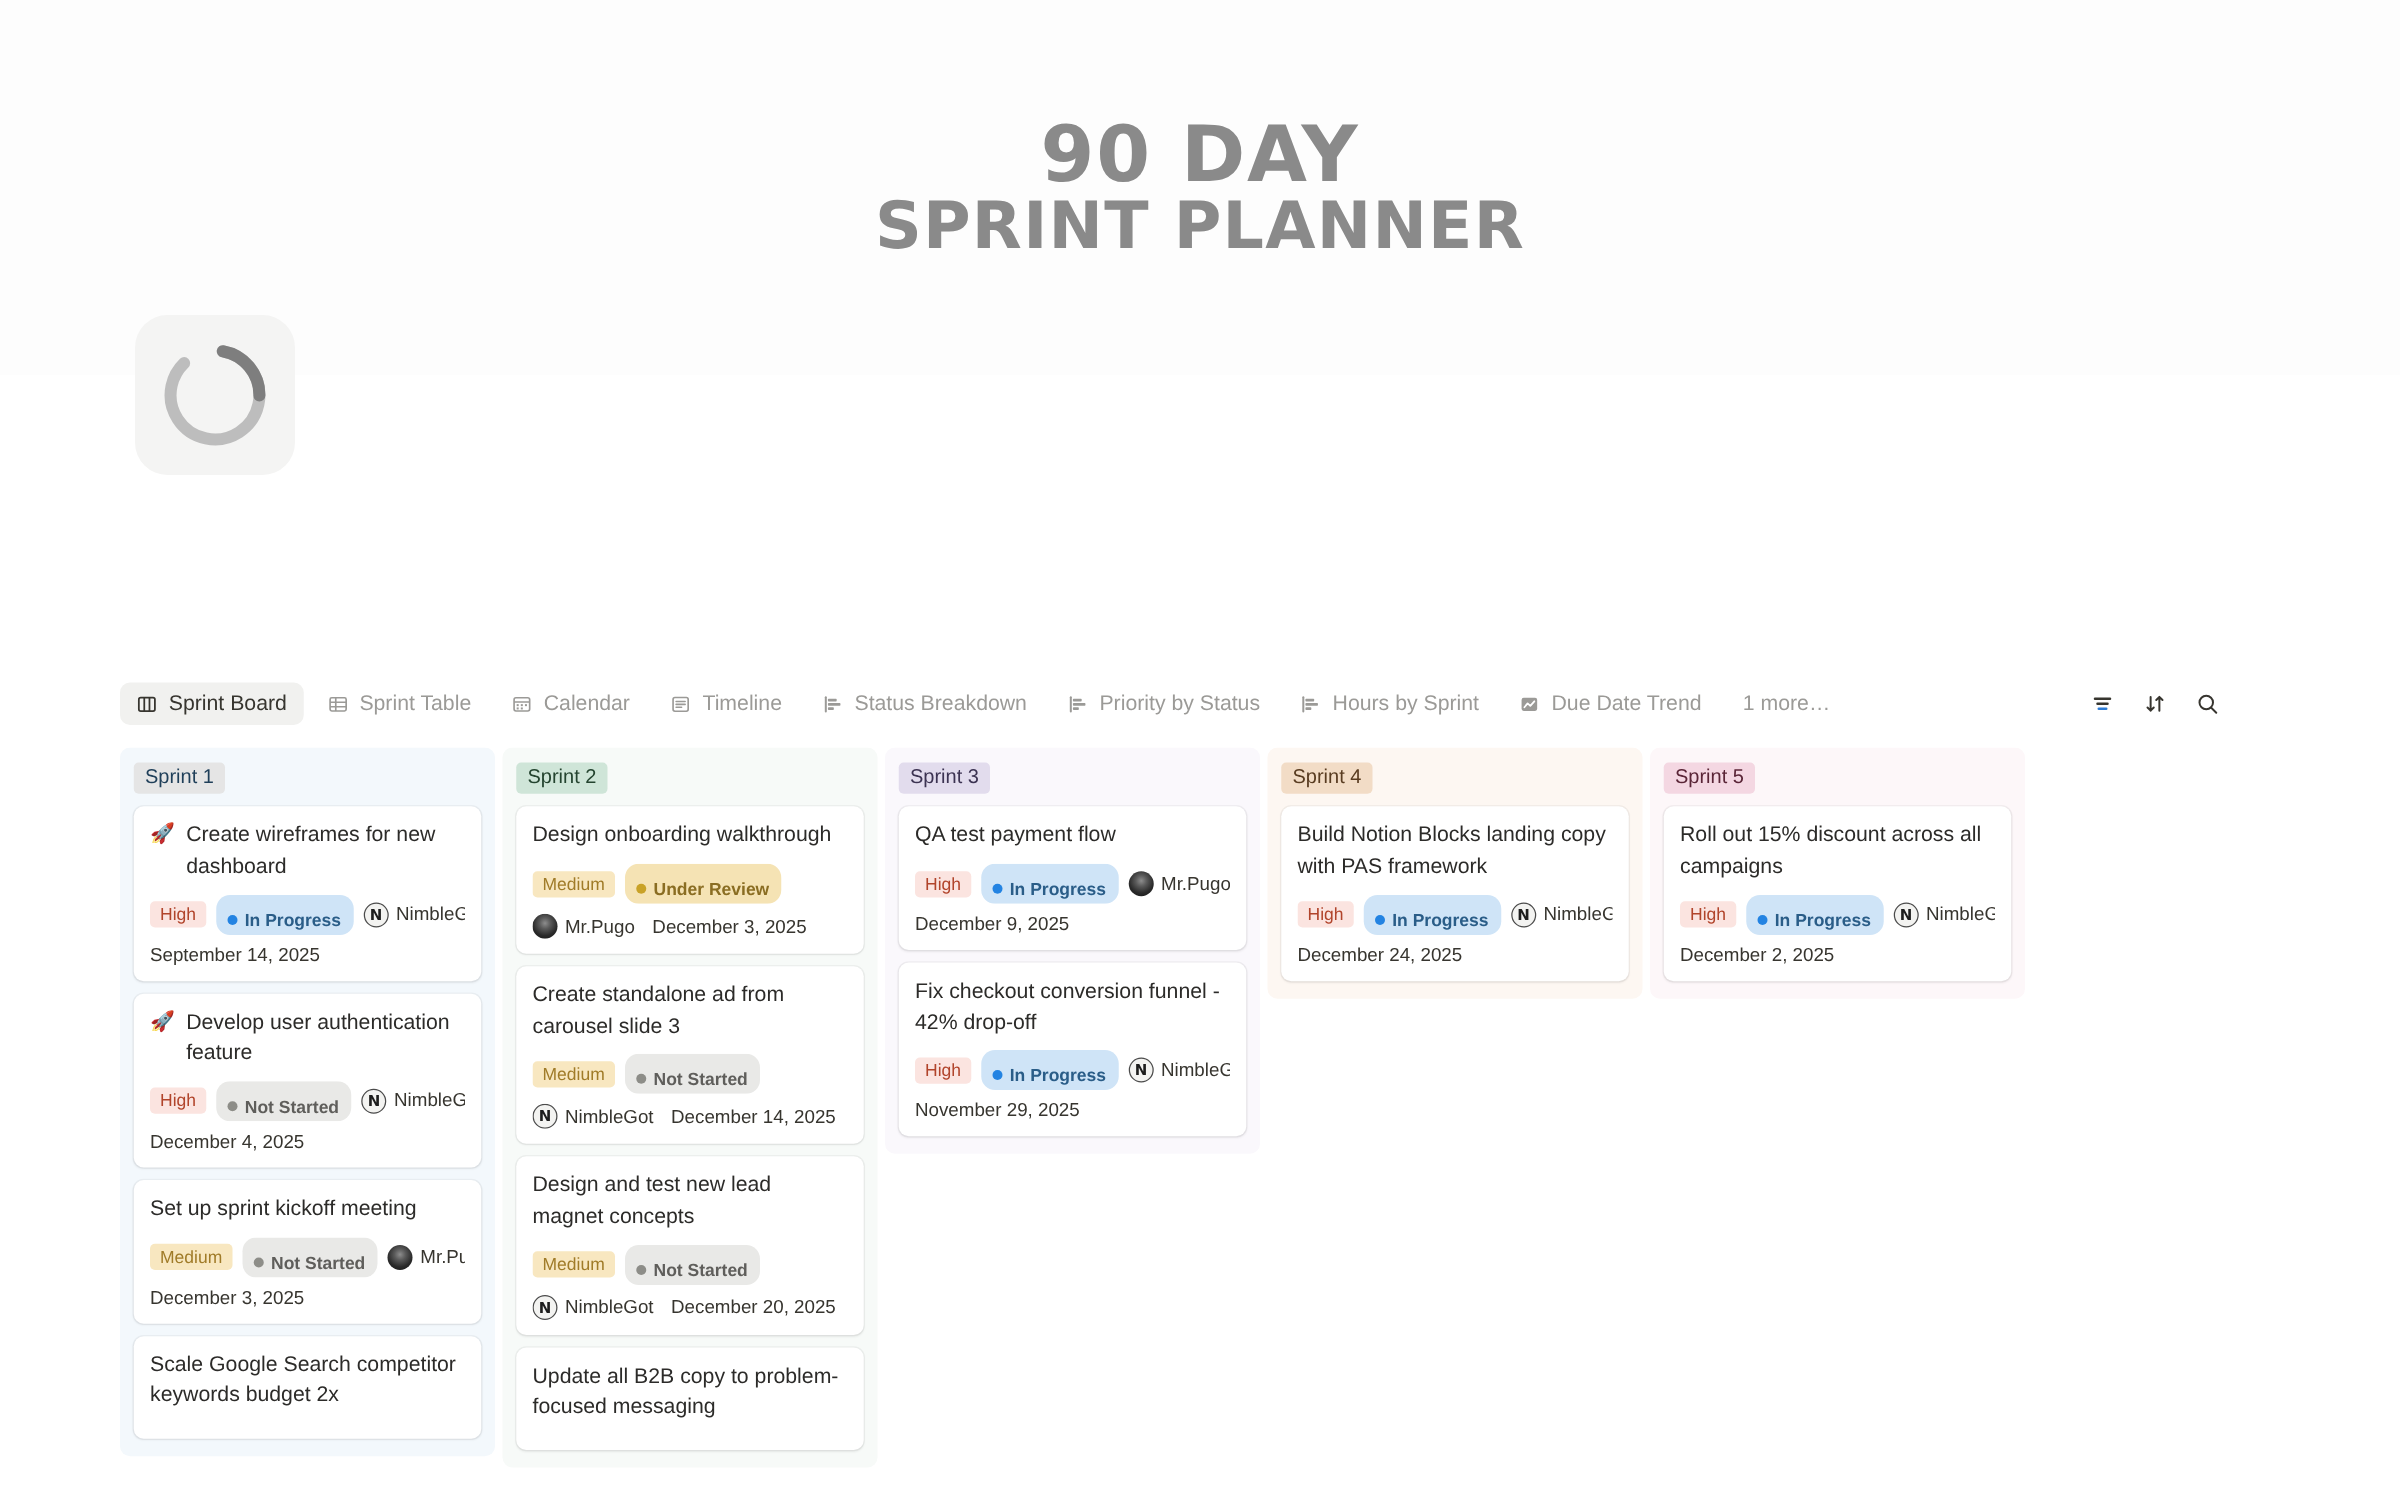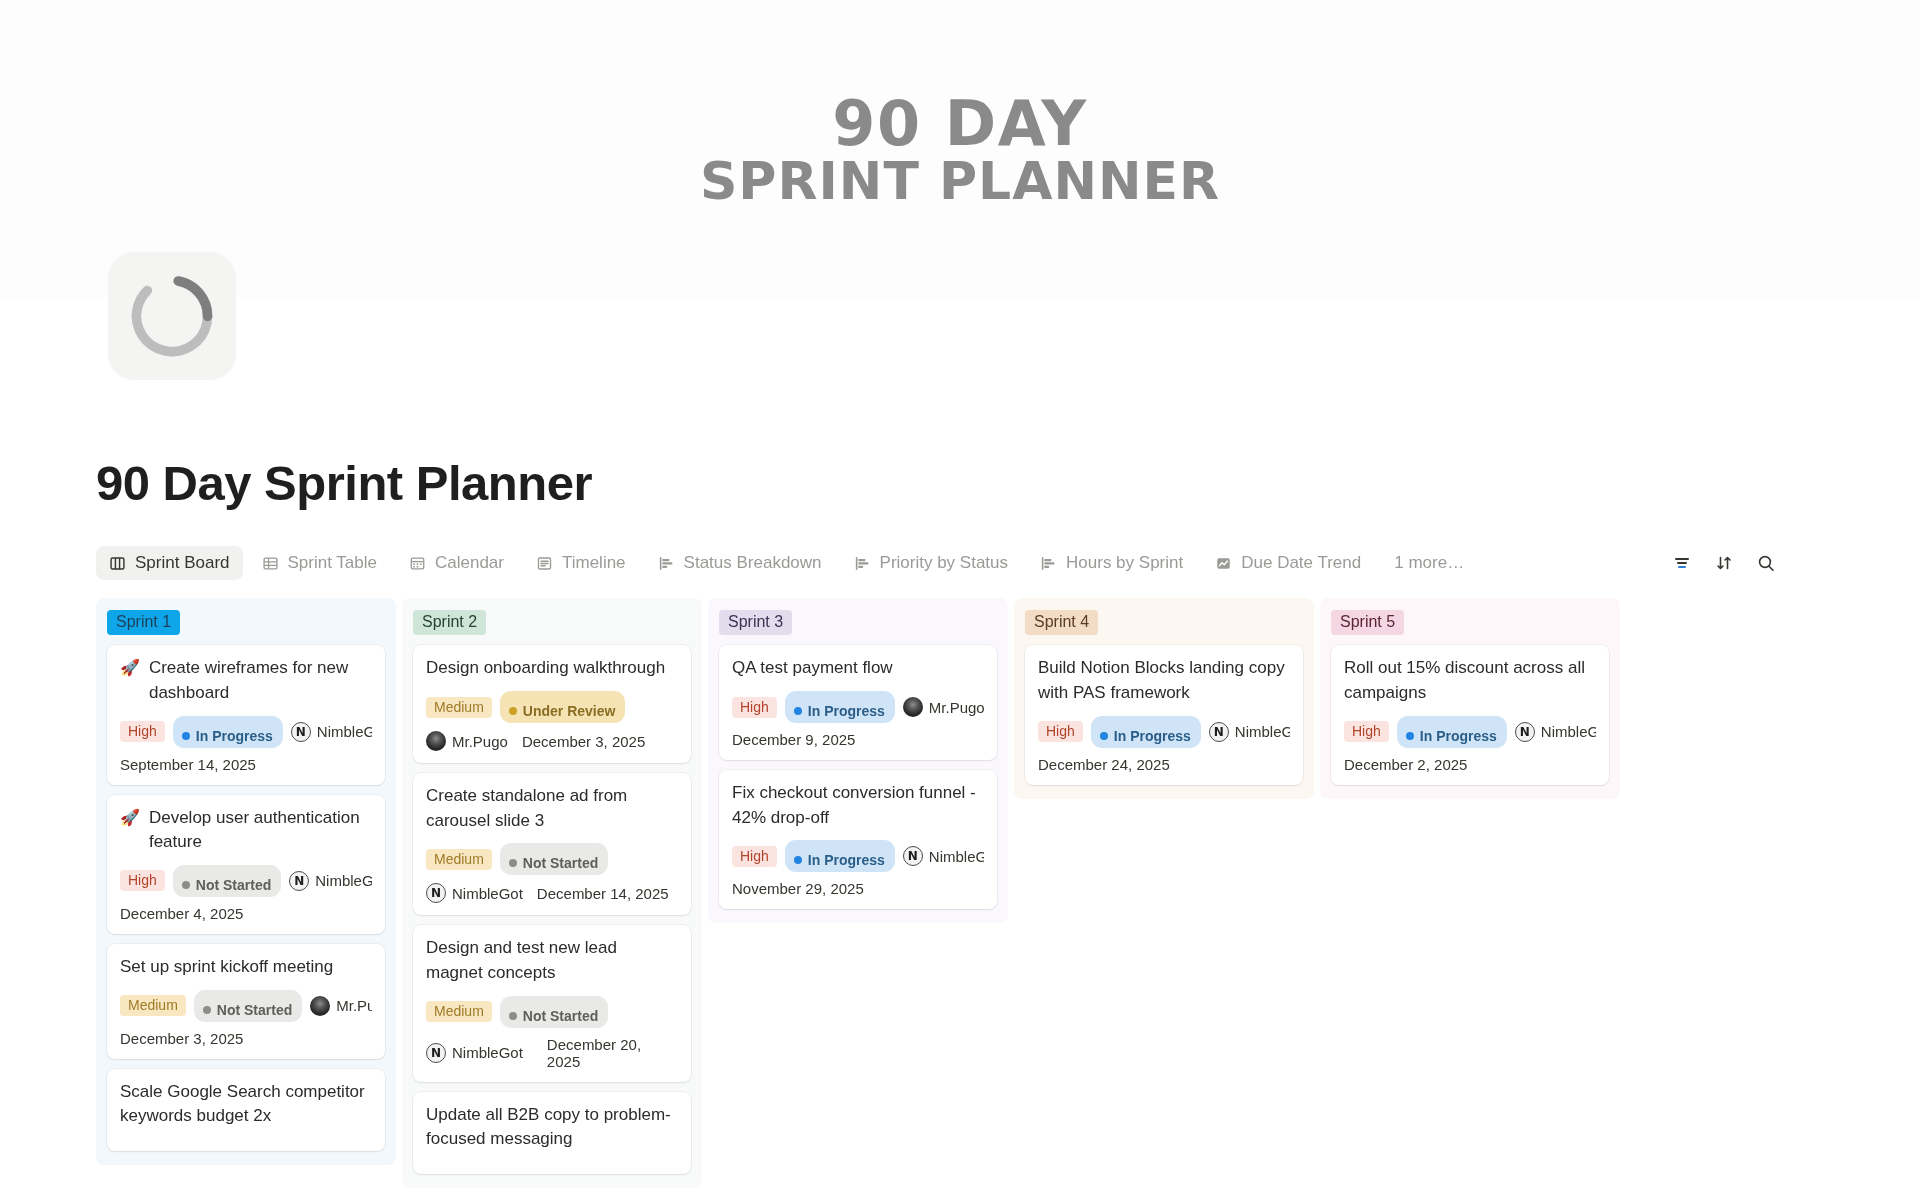--- a/index.html
+++ b/index.html
@@ -150,21 +150,20 @@
 
   <div class="page-icon">
     <div class="ring-wrap">
       <svg viewBox="0 0 100 100" width="96" height="96">
         <circle cx="50" cy="50" r="37" fill="none" stroke="#bdbdbd" stroke-width="10" stroke-linecap="round" stroke-dasharray="196 36" transform="rotate(-78 50 50)"></circle>
         <circle cx="50" cy="50" r="37" fill="none" stroke="#7e7e7e" stroke-width="10" stroke-linecap="round" stroke-dasharray="52 181" transform="rotate(-80 50 50)"></circle>
       </svg>
     </div>
   </div>
 
-  <div class="page-title">90 Day Sprint Planner</div>
 
   <div class="tabbar">
     <div id="tabs-host" style="display:flex;align-items:flex-start;">
         <div class="tab active">
           <span class="ico">
             <svg viewBox="0 0 18 18">
               <rect x="2.2" y="3.2" width="13.6" height="11.6" rx="1.6" fill="none" stroke="#37352f" stroke-width="1.5"></rect>
               <path d="M6.8 3.2v11.6M11.2 3.2v11.6" stroke="#37352f" stroke-width="1.5"></path>
             </svg>
           </span>
@@ -258,21 +257,21 @@
       </svg>
       <svg class="tool-ico" viewBox="0 0 20 20">
         <circle cx="9" cy="9" r="5.4" fill="none" stroke="#37352f" stroke-width="1.6"></circle>
         <path d="M13 13.2 17 17.2" stroke="#37352f" stroke-width="1.6" stroke-linecap="round"></path>
       </svg>
     </div>
   </div>
 
   <div class="board" id="board-host">
       <div class="column" style="background: rgb(243, 248, 252);">
-        <div class="col-head"><span class="col-chip" style="background: #0ea5e9; color: rgb(31, 63, 89);">Sprint 1</span></div>
+        <div class="col-head"><span class="col-chip" style="background: #e5e5e5; color: rgb(31, 63, 89);">Sprint 1</span></div>
         <div class="card">
           <div class="card-title">
             <span class="card-emoji">🚀</span>
             <span>Create wireframes for new dashboard</span>
           </div>
           <div class="meta-row">
             <span class="pri" style="background: rgb(251, 228, 224); color: rgb(177, 68, 43);">High</span>
             <span class="status" style="background: rgb(207, 228, 247); color: rgb(42, 93, 136);">
               <span class="dot" style="background: rgb(35, 131, 226);"></span>
               <span>In Progress</span>
@@ -374,21 +373,21 @@
             <span class="status" style="background: rgb(233, 233, 231); color: rgb(95, 94, 91);">
               <span class="dot" style="background: rgb(141, 141, 136);"></span>
               <span>Not Started</span>
             </span>
           </div>
           <div class="meta-row" style="margin-bottom: 0px;">
             <span class="person">
               <span class="avatar av-n">N</span>
               <span class="person-name">NimbleGot</span>
             </span>
-            <span class="card-date" style="margin-left: 16px;">December 20, 2025</span>
+            <span class="card-date" style="margin-left: 6px;">December 20, 2025</span>
           </div>
         </div>
         <div class="card">
           <div class="card-title">
             <span>Update all B2B copy to problem-focused messaging</span>
           </div>
         </div>
       </div>
       <div class="column" style="background: rgb(250, 248, 252);">
         <div class="col-head"><span class="col-chip" style="background: rgb(226, 220, 237); color: rgb(60, 51, 82);">Sprint 3</span></div>

